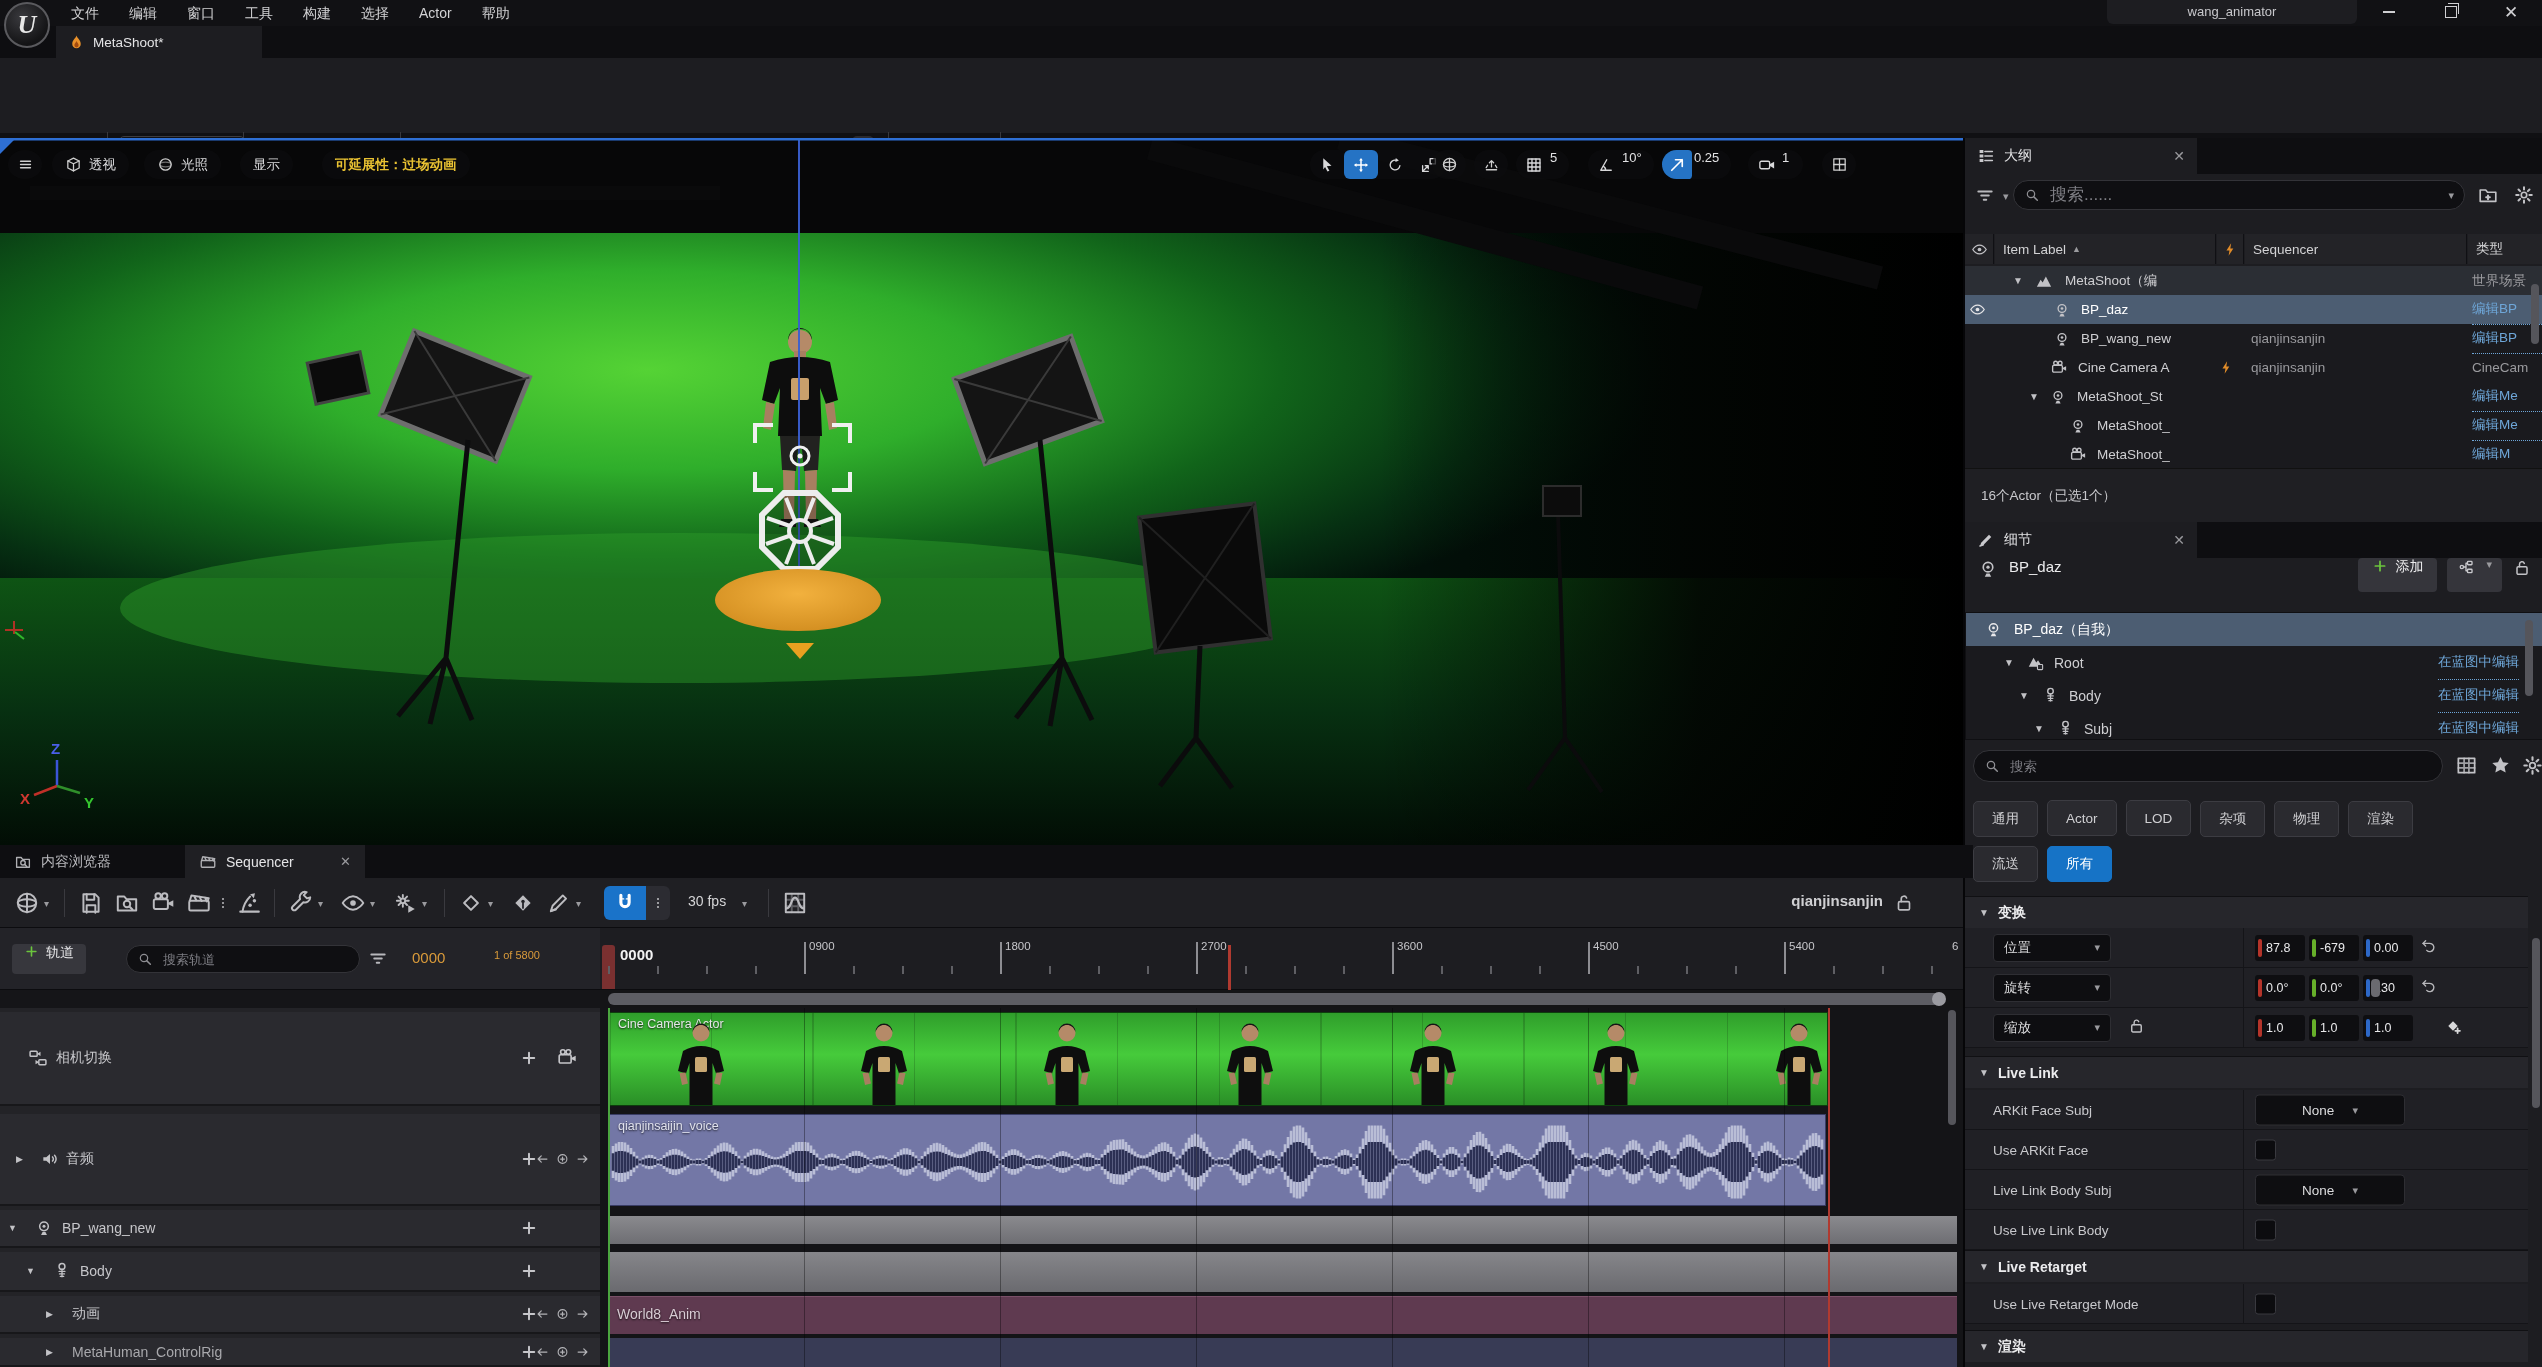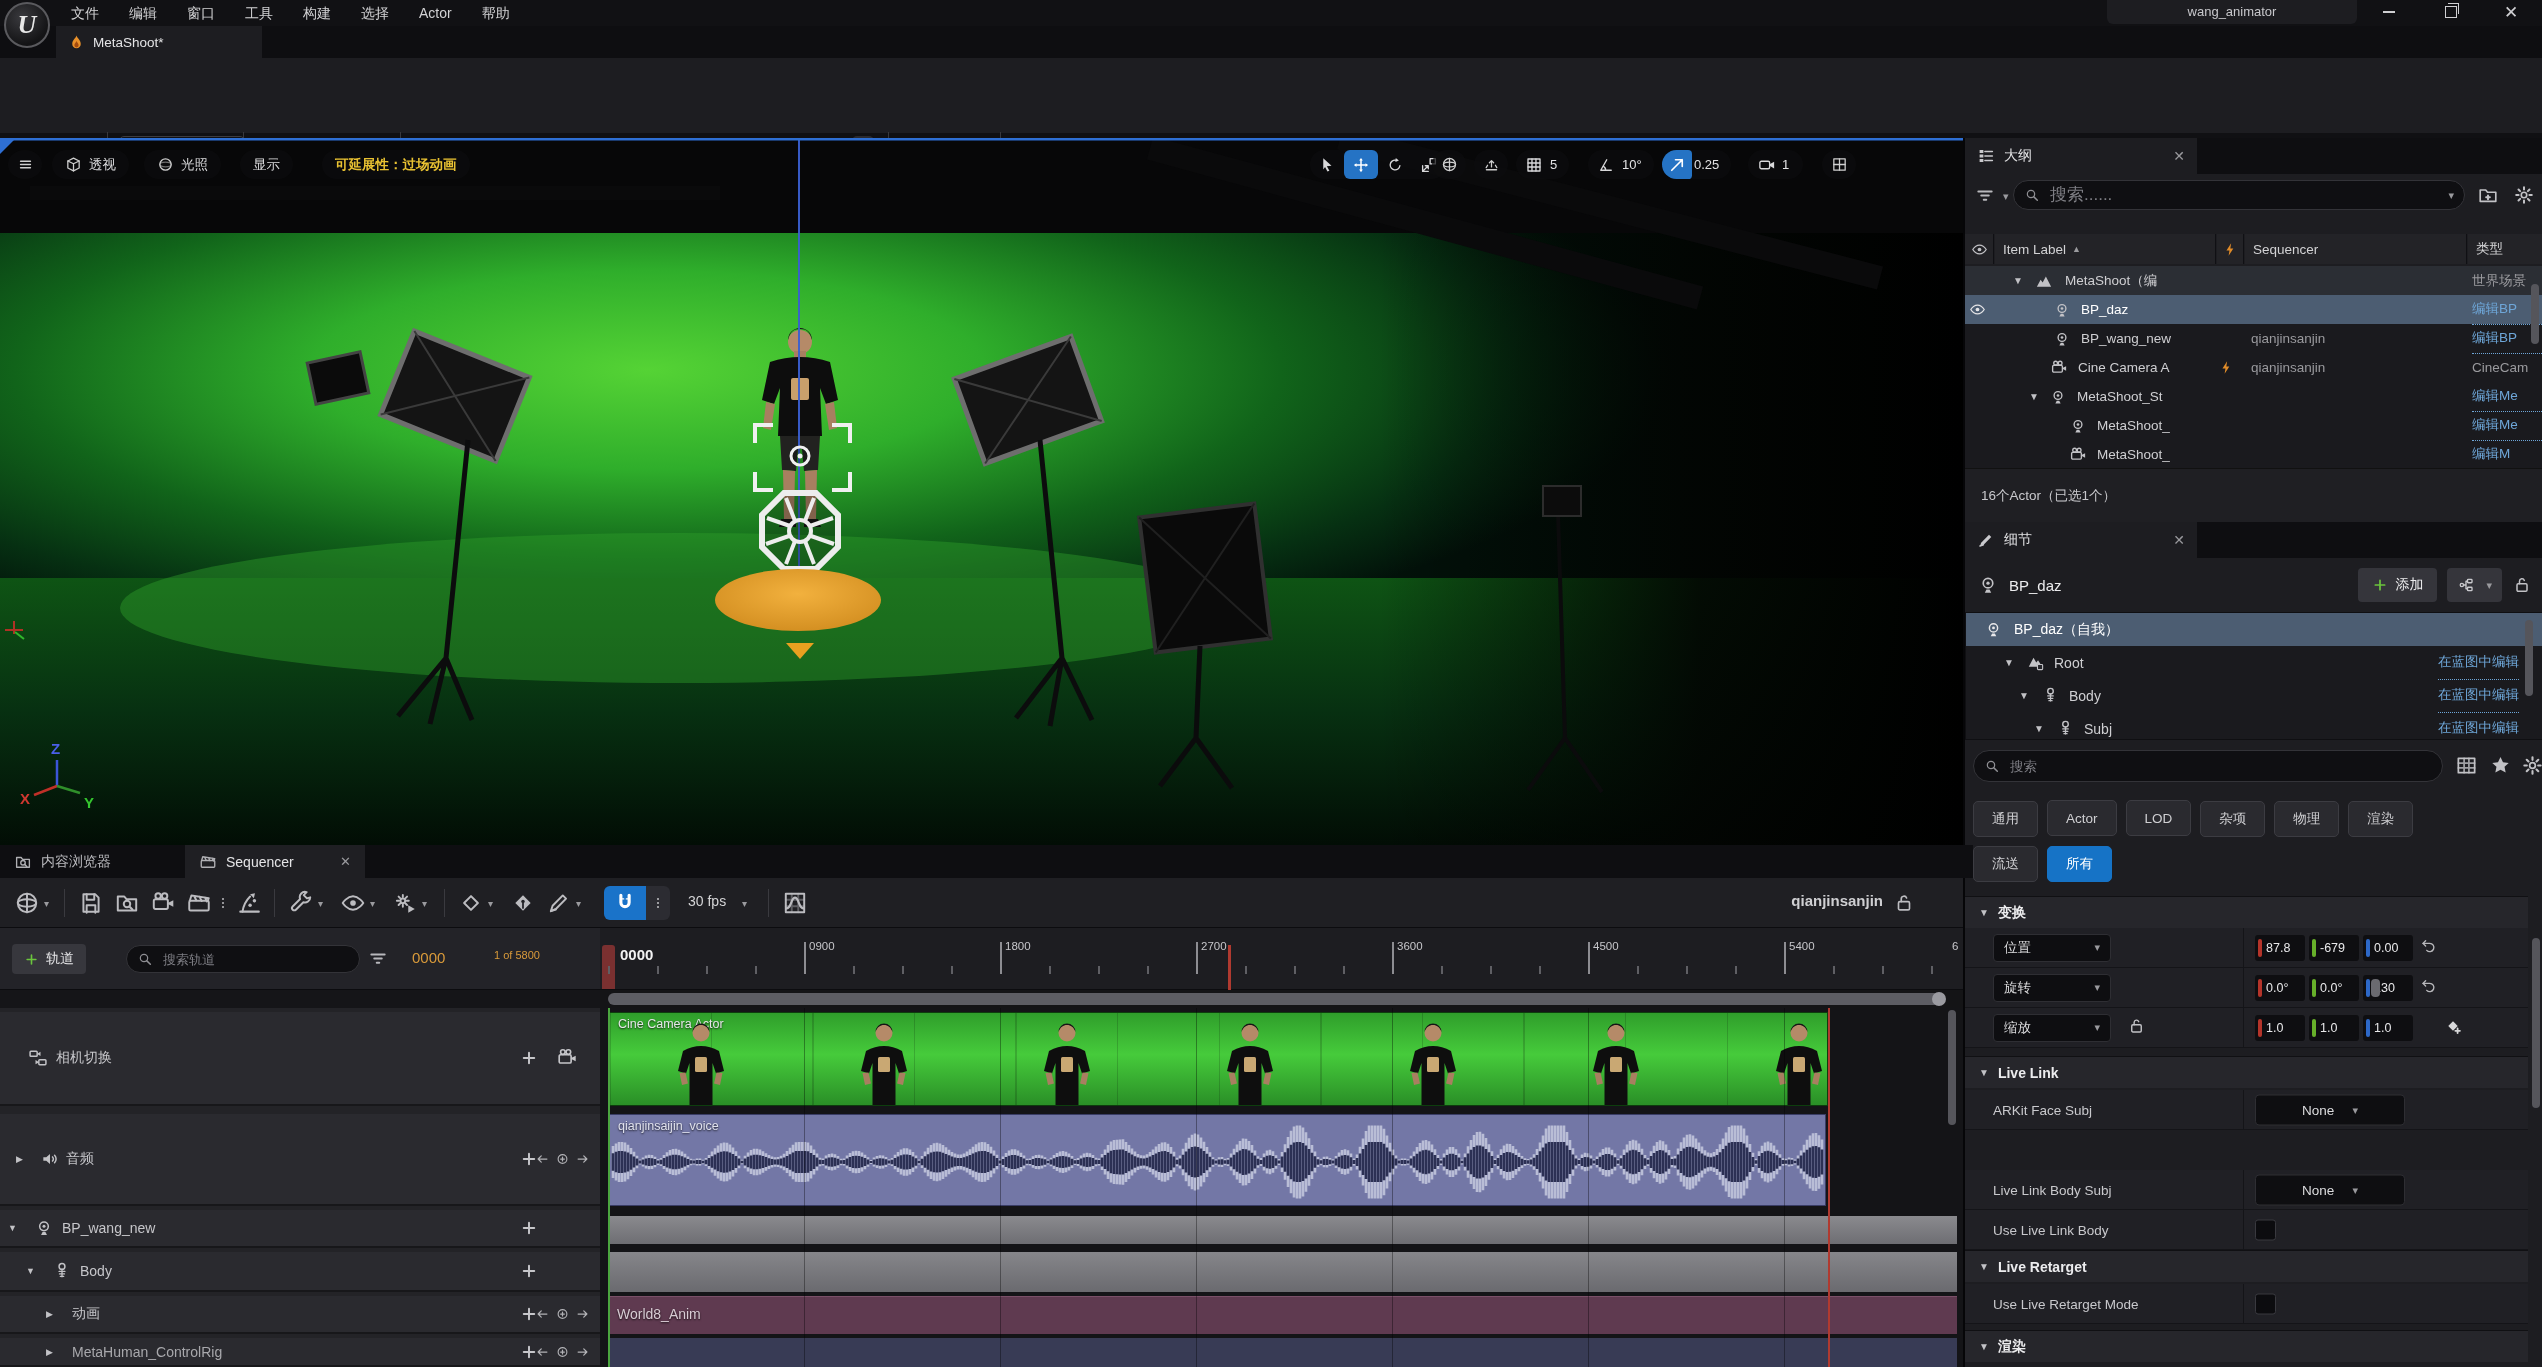--- a/index.html
+++ b/index.html
@@ -1,20 +1,20 @@
 <!DOCTYPE html>
 <html><head>
 <meta charset="utf-8">
 <style>
   html,body{margin:0;padding:0;background:#000;}
   body{width:2542px;height:1367px;position:relative;overflow:hidden;
        font-family:"Liberation Sans","DejaVu Sans",sans-serif;color:#cfcfd2;
        -webkit-font-smoothing:antialiased;}
   .abs{position:absolute;}
-  .row{display:flex;align-items:center;}
+  .row{display:flex;}
   .ic{display:inline-flex;align-items:center;justify-content:center;flex:0 0 auto;}
   .ic svg{width:100%;height:100%;}
   .chev{font-size:11px;color:#9a9a9e;margin-left:4px;}
   input{background:transparent;border:none;outline:none;color:#d8d8d8;font-family:inherit;}
   input::placeholder{color:#7e7e84;}
 
   
   #menubar{left:0;top:0;width:2542px;height:26px;background:#111114;}
   #menubar .mitem{padding:0 15px;font-size:14px;color:#d2d2d4;line-height:26px;}
   #uelogo{left:4px;top:2px;width:42px;height:42px;border-radius:50%;z-index:50;
@@ -924,20 +924,25 @@
           </svg>
         </span></span>
     </div>
     <div class="prow" style="top: 952px; height: 40px;">
       <span class="lab">ARKit Face Subj</span>
       <div class="vsepln"></div>
       <div class="ddpill" style="left: 290px; width: 148px; height: 29px;">
         <span>None</span>
         <span class="chev">▾</span>
       </div>
+    </div>
+    <div class="prow" style="top: 992px; height: 40px;">
+      <span class="lab">Use ARKit Face</span>
+      <div class="vsepln"></div>
+      <span class="cb"></span>
     </div>
     <div class="prow" style="top: 1032px; height: 40px;">
       <span class="lab">Live Link Body Subj</span>
       <div class="vsepln"></div>
       <div class="ddpill" style="left: 290px; width: 148px; height: 29px;">
         <span>None</span>
         <span class="chev">▾</span>
       </div>
     </div>
     <div class="prow" style="top: 1072px; height: 40px;">

